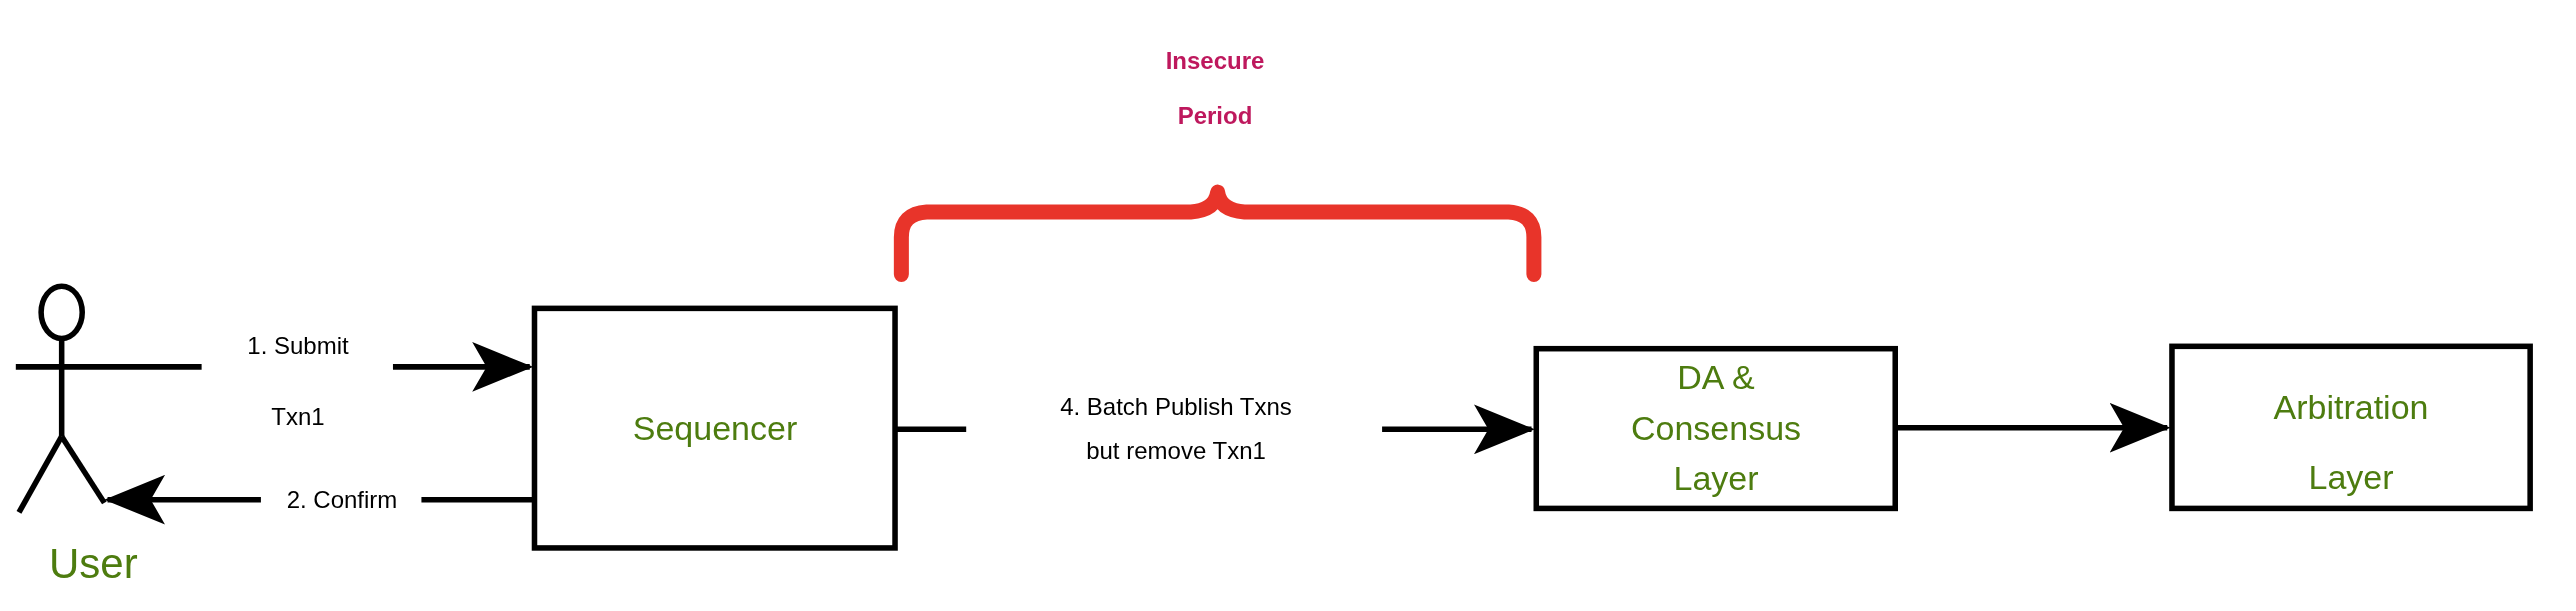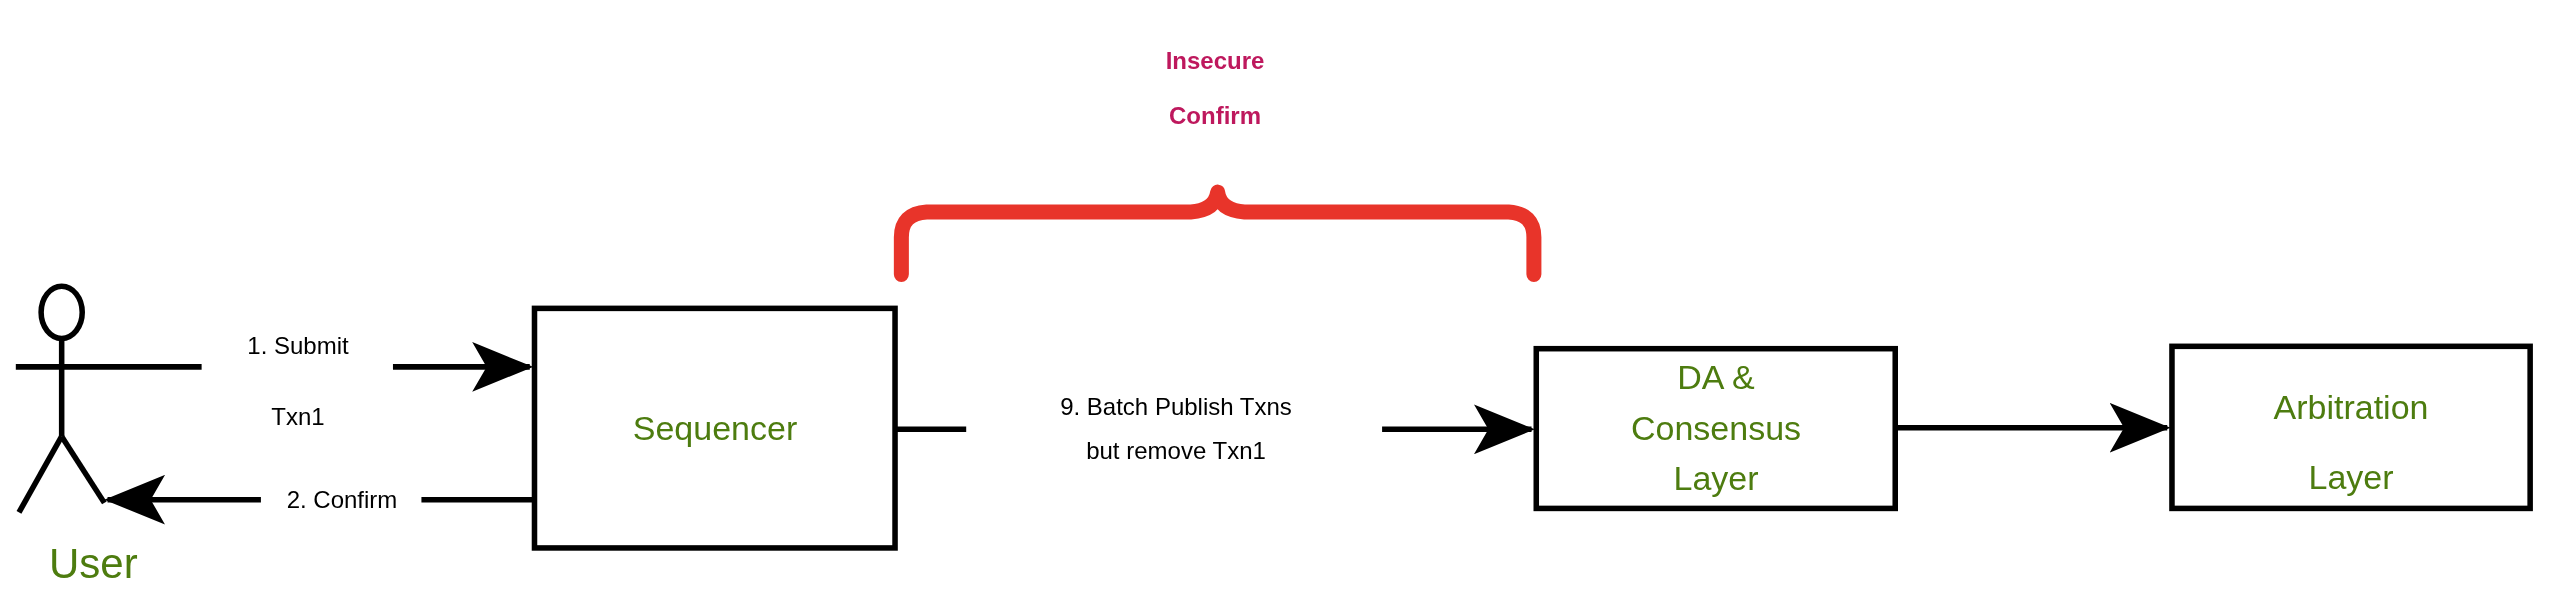--- a/index.html
+++ b/index.html
@@ -114,27 +114,27 @@
 
   <div class="lbl actor-label" style="left:33px; top:540px;">User</div>
 
   <div class="lbl edge-label centered" style="left:298px; top:346px;">1. Submit</div>
   <div class="lbl edge-label centered" style="left:298px; top:389px;margin-top:28px;">Txn1</div>
 
   <div class="lbl edge-label centered" style="left:342px; top:500px;">2. Confirm</div>
 
   <div class="lbl box-label centered" style="left:715px; top:429px;">Sequencer</div>
 
-  <div class="lbl edge-label centered" style="left:1176px; top:407px;">9. Batch Publish Txns</div>
+  <div class="lbl edge-label centered" style="left:1176px; top:407px;">4. Batch Publish Txns</div>
   <div class="lbl edge-label centered" style="left:1176px; top:451px;">but remove Txn1</div>
 
   <div class="lbl box-label centered" style="left:1716px; top:378px;">DA &amp;</div>
   <div class="lbl box-label centered" style="left:1716px; top:429px;">Consensus</div>
   <div class="lbl box-label centered" style="left:1716px; top:479px;">Layer</div>
 
   <div class="lbl box-label centered" style="left:2351px; top:408px;">Arbitration</div>
   <div class="lbl box-label centered" style="left:2351px; top:478px;">Layer</div>
 
   <div class="lbl brace-label centered" style="left:1215px; top:61px;">Insecure</div>
-  <div class="lbl brace-label centered" style="left:1215px; top:116px;">Confirm</div>
+  <div class="lbl brace-label centered" style="left:1215px; top:116px;">Period</div>
 
 </div>
 
 
 </body></html>

